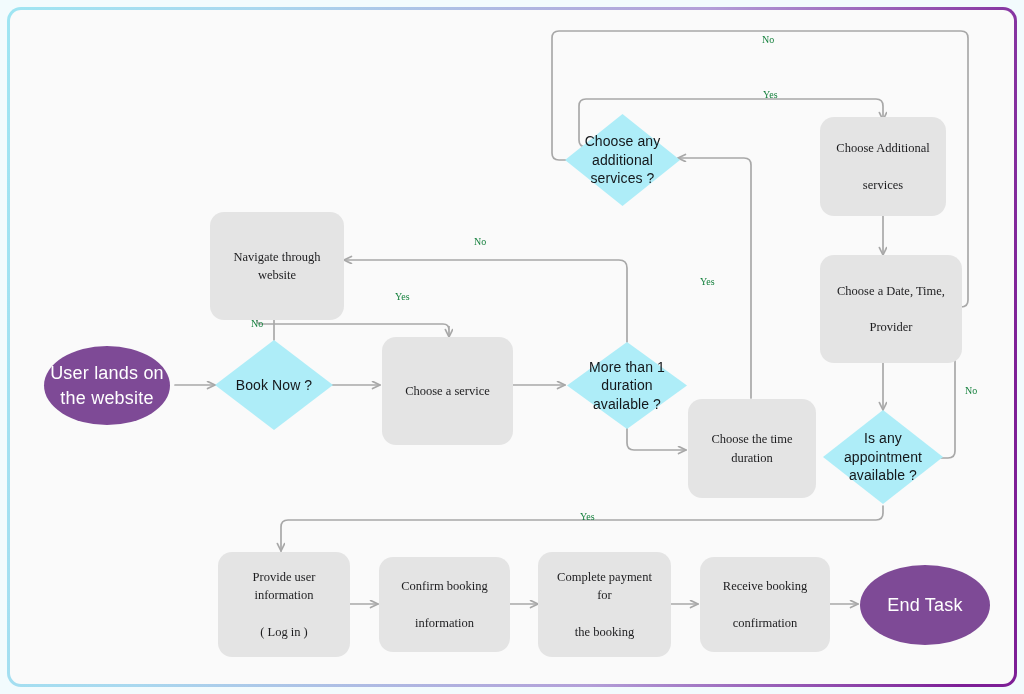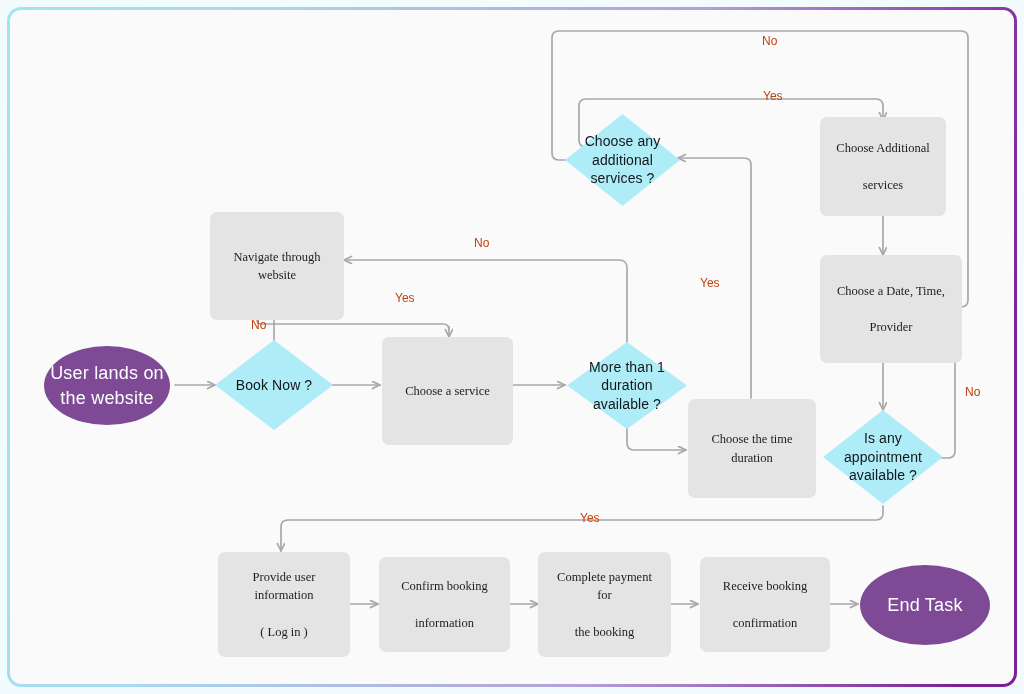--- a/index.html
+++ b/index.html
@@ -21,21 +21,21 @@
     position:relative;
     width:100%;height:100%;
     background:#fafafa;
     border-radius:11px;
     overflow:hidden;
   }
   #wires{position:absolute;left:0;top:0;width:1004px;height:674px;}
   .node{position:absolute;display:flex;align-items:center;justify-content:center;text-align:center;box-sizing:border-box;}
 
   .proc{
-    background:#e4e4e4;border-radius:7px;
+    background:#e4e4e4;border-radius:14px;
     font-family:"Liberation Serif",serif;
     font-size:12.5px;color:#1d1d1f;line-height:1.45;
   }
   .proc span{display:block;padding:0 8px;}
 
   .term{
     border-radius:50%;
     background:#7e4a96;color:#ffffff;
     font-size:18px;line-height:1.35;letter-spacing:.2px;
   }
@@ -47,22 +47,22 @@
     clip-path:polygon(50% 0,100% 50%,50% 100%,0 50%);
   }
   .dec .txt{
     position:relative;z-index:2;
     font-size:14px;color:#14171a;line-height:1.32;letter-spacing:.1px;
     padding:0 6px;
   }
 
   .edgelabel{
     position:absolute;
-    font-family:Liberation Sans, sans-serif;
-    font-size:12px;color:#c2410c;
+    font-family:Liberation Serif, serif;
+    font-size:10px;color:#15803d;
     white-space:nowrap;
   }
 </style>
 </head>
 <body>
 
 <div id="frame">
   <div id="canvas">
 
     <svg id="wires" viewBox="0 0 1004 674">

